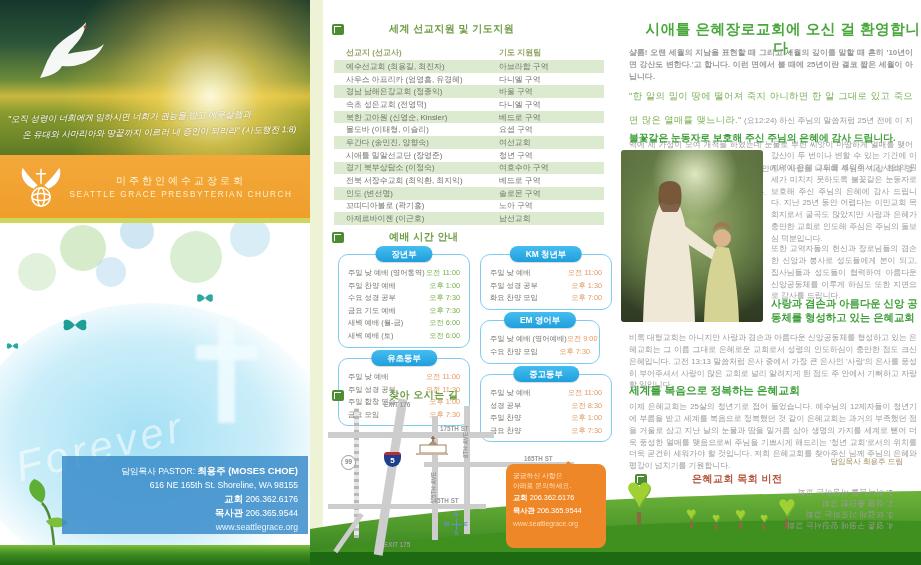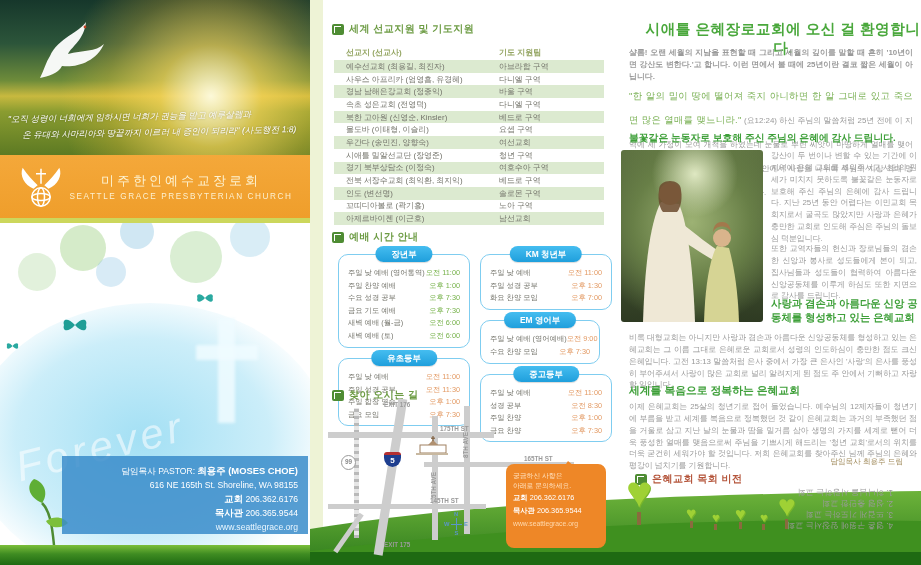--- a/index.html
+++ b/index.html
@@ -15,42 +15,42 @@
       linear-gradient(180deg, #16372b 0%, #2c553a 28%, #6e8c3a 52%, #c8b93f 62%, #8a9c30 72%, #5d7a23 100%);
   }
   .scripture { position:absolute; left:8px; top:108px; width:296px; color:#fff;
     font-size:8.6px; font-style:italic; line-height:1.9; transform:rotate(-1.2deg);
     text-shadow:0 0 2px rgba(0,0,0,.35); }
   .banner { position:absolute; left:0; top:155px; width:310px; height:63px; background:linear-gradient(180deg,#f4a83a,#ef9e2b);
     display:flex; align-items:center; }
   .banner-strip { position:absolute; left:0; top:218px; width:310px; height:5px; background:#ccd75c; }
   .logo { margin-left:16px; flex:0 0 auto; }
   .banner-text { flex:1; text-align:center; padding-right:14px; color:#fff; }
-  .denom { font-size:13px; letter-spacing:3px; color:#fdf3d2; margin-bottom:2px; }
+  .denom { font-size:10px; letter-spacing:3px; color:#fdf3d2; margin-bottom:2px; }
   .name-ko { font-size:23px; font-weight:bold; letter-spacing:2px; text-shadow:1px 1px 1px rgba(150,90,0,.4); }
   .name-en { font-size:8.2px; letter-spacing:1.6px; color:#fdf0cf; margin-top:2px; }
   .watercolor { position:absolute; left:0; top:223px; width:310px; height:323px; overflow:hidden; }
   .blob { position:absolute; border-radius:50%; }
   .wm-forever { position:absolute; left:14px; top:200px; font-size:42px; font-style:italic;
     color:rgba(255,255,255,.55); transform:rotate(-14deg); letter-spacing:4px; }
   .wcross-v { position:absolute; left:218px; top:95px; width:17px; height:105px; background:rgba(240,252,255,.85); filter:blur(1.5px); }
   .wcross-h { position:absolute; left:196px; top:122px; width:62px; height:15px; background:rgba(240,252,255,.85); filter:blur(1.5px); }
   .pastor-box { position:absolute; left:62px; top:233px; width:246px; height:78px;
     background:rgba(58,140,202,.85); color:#fff; text-align:right; padding:8px 10px 6px 0;
     font-size:8.6px; line-height:1.55; }
   .pastor-box b { font-size:9.4px; }
   .pastor-web { color:#e8f6ff; }
   .grass-left { position:absolute; left:0; top:545px; width:310px; height:20px;
     background:linear-gradient(180deg,#7cbf3a 0%, #3f8c22 45%, #1e6a12 100%); }
 
   
   .panel-mid { position:absolute; left:310px; top:0; width:305px; height:565px; }
   .fold-strip { position:absolute; left:0; top:0; width:13px; height:565px; background:#eef3d6; }
   .sec-head { position:absolute; display:flex; align-items:center; gap:5px; font-weight:bold; }
-  .sec-head .txt { font-size:10px; color:#6d9c44; letter-spacing:.5px; }
+  .sec-head .txt { font-size:10px; color:#6d9c44; letter-spacing:.5px;margin-left:40px; }
   .sec-icon { width:12px; height:11px; border-radius:2px; background:#4e8c33; position:relative; flex:0 0 auto; }
   .sec-icon:before { content:""; position:absolute; left:2px; top:2px; width:6px; height:6px;
     border-left:1.6px solid #fff; border-top:1.6px solid #fff; }
   .m-table { position:absolute; left:24px; top:44px; width:270px; }
   .m-head { display:flex; height:16px; align-items:center; font-size:8px; color:#94a562; font-weight:bold; }
   .m-row { display:flex; height:12.7px; align-items:center; font-size:7.9px; color:#73736a; }
   .m-rows .m-row:nth-child(odd) { background:#dcead0; }
   .mc1 { width:165px; padding-left:12px; white-space:nowrap; overflow:hidden; }
   .mc2 { flex:1; white-space:nowrap; }
   .wbox { position:absolute; border:1.6px solid #7fcdf0; border-radius:10px; background:#fff; }

